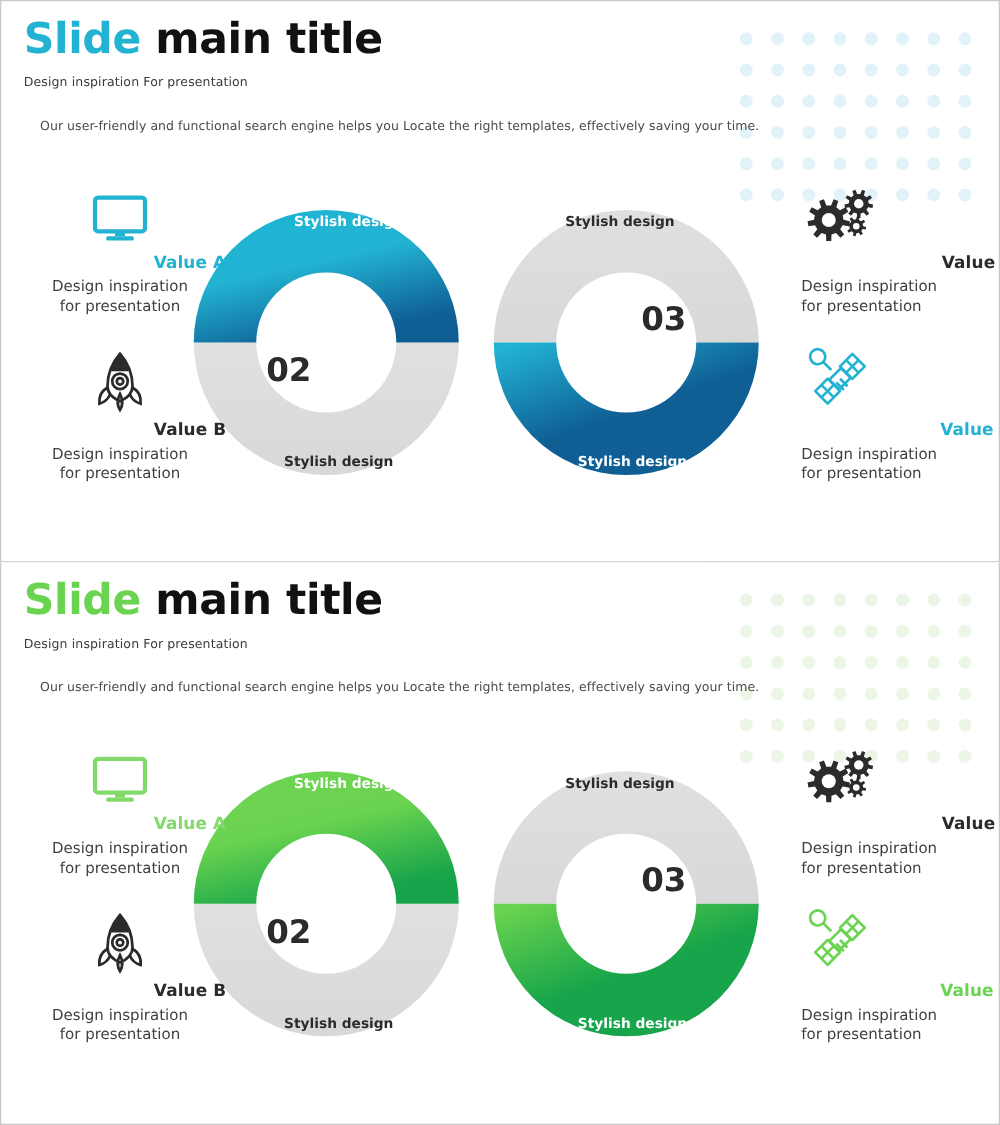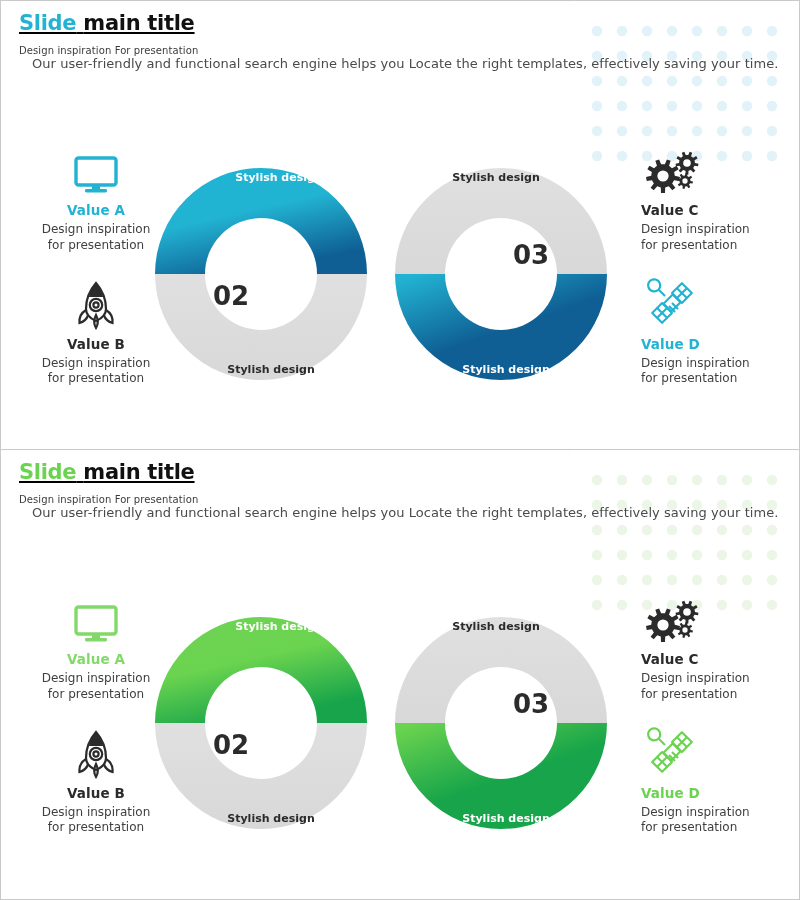--- a/index.html
+++ b/index.html
@@ -5,41 +5,41 @@
   html,body{margin:0;padding:0;background:#ffffff;}
   body{width:800px;height:900px;font-family:"DejaVu Sans","Liberation Sans",sans-serif;overflow:hidden;}
 
   .slide{position:relative;width:800px;height:450px;background:#fff;overflow:hidden;box-sizing:border-box;border:1px solid #c9c9c9;}
   .slide + .slide{border-top:none;}
 
   .decor{position:absolute;top:0;right:0;width:230px;height:185px;overflow:hidden;pointer-events:none;}
   .decor svg{display:block;}
 
   .head{position:absolute;left:18px;top:10px;}
-  .title{font-size:21px;font-weight:700;letter-spacing:-0.3px;line-height:1.2;white-space:nowrap;text-decoration:underline;}
+  .title{font-size:34px;font-weight:700;letter-spacing:-0.3px;line-height:1.2;white-space:nowrap;}
   .title .accent{font-weight:700;}
   .title .rest{color:#111;}
   .subtitle{font-size:10px;color:#3b3b3b;margin-top:9px;letter-spacing:0.1px;}
-  .desc{font-size:13px;color:#4a4a4a;margin-top:0;letter-spacing:0.05px;padding-left:13px;}
+  .desc{font-size:10px;color:#4a4a4a;margin-top:24px;letter-spacing:0.05px;padding-left:13px;}
 
   .ringwrap{position:absolute;left:150px;top:143px;width:500px;height:260px;}
   .ringwrap svg{display:block;}
 
   .num{font-family:"DejaVu Sans","Liberation Sans",sans-serif;font-size:26px;font-weight:700;}
   .styl{font-family:"DejaVu Sans","Liberation Sans",sans-serif;font-size:11px;font-weight:700;}
 
   .col{position:absolute;width:170px;}
   .col.left{left:10px;text-align:center;}
   .col.right{left:640px;text-align:left;}
 
   .cell{margin-bottom:14px;}
   .icon{height:52px;display:flex;align-items:flex-end;justify-content:center;}
   .col.right .icon{justify-content:flex-start;padding-left:4px;}
   .icon svg{display:block;}
-  .vlabel{font-size:13.5px;font-weight:700;margin-top:6px;letter-spacing:0.1px;}
+  .vlabel{font-size:13.5px;font-weight:700;margin-top:6px;letter-spacing:0.1px;text-align:right;}
   .vdesc{font-size:12px;color:#3f3f3f;line-height:1.32;margin-top:4px;}
 </style>
 </head>
 <body>
 
 <div id="root">
     <div class="slide">
     <div class="decor">
         <svg width="230" height="185" viewBox="0 0 230 185">
   <defs>

